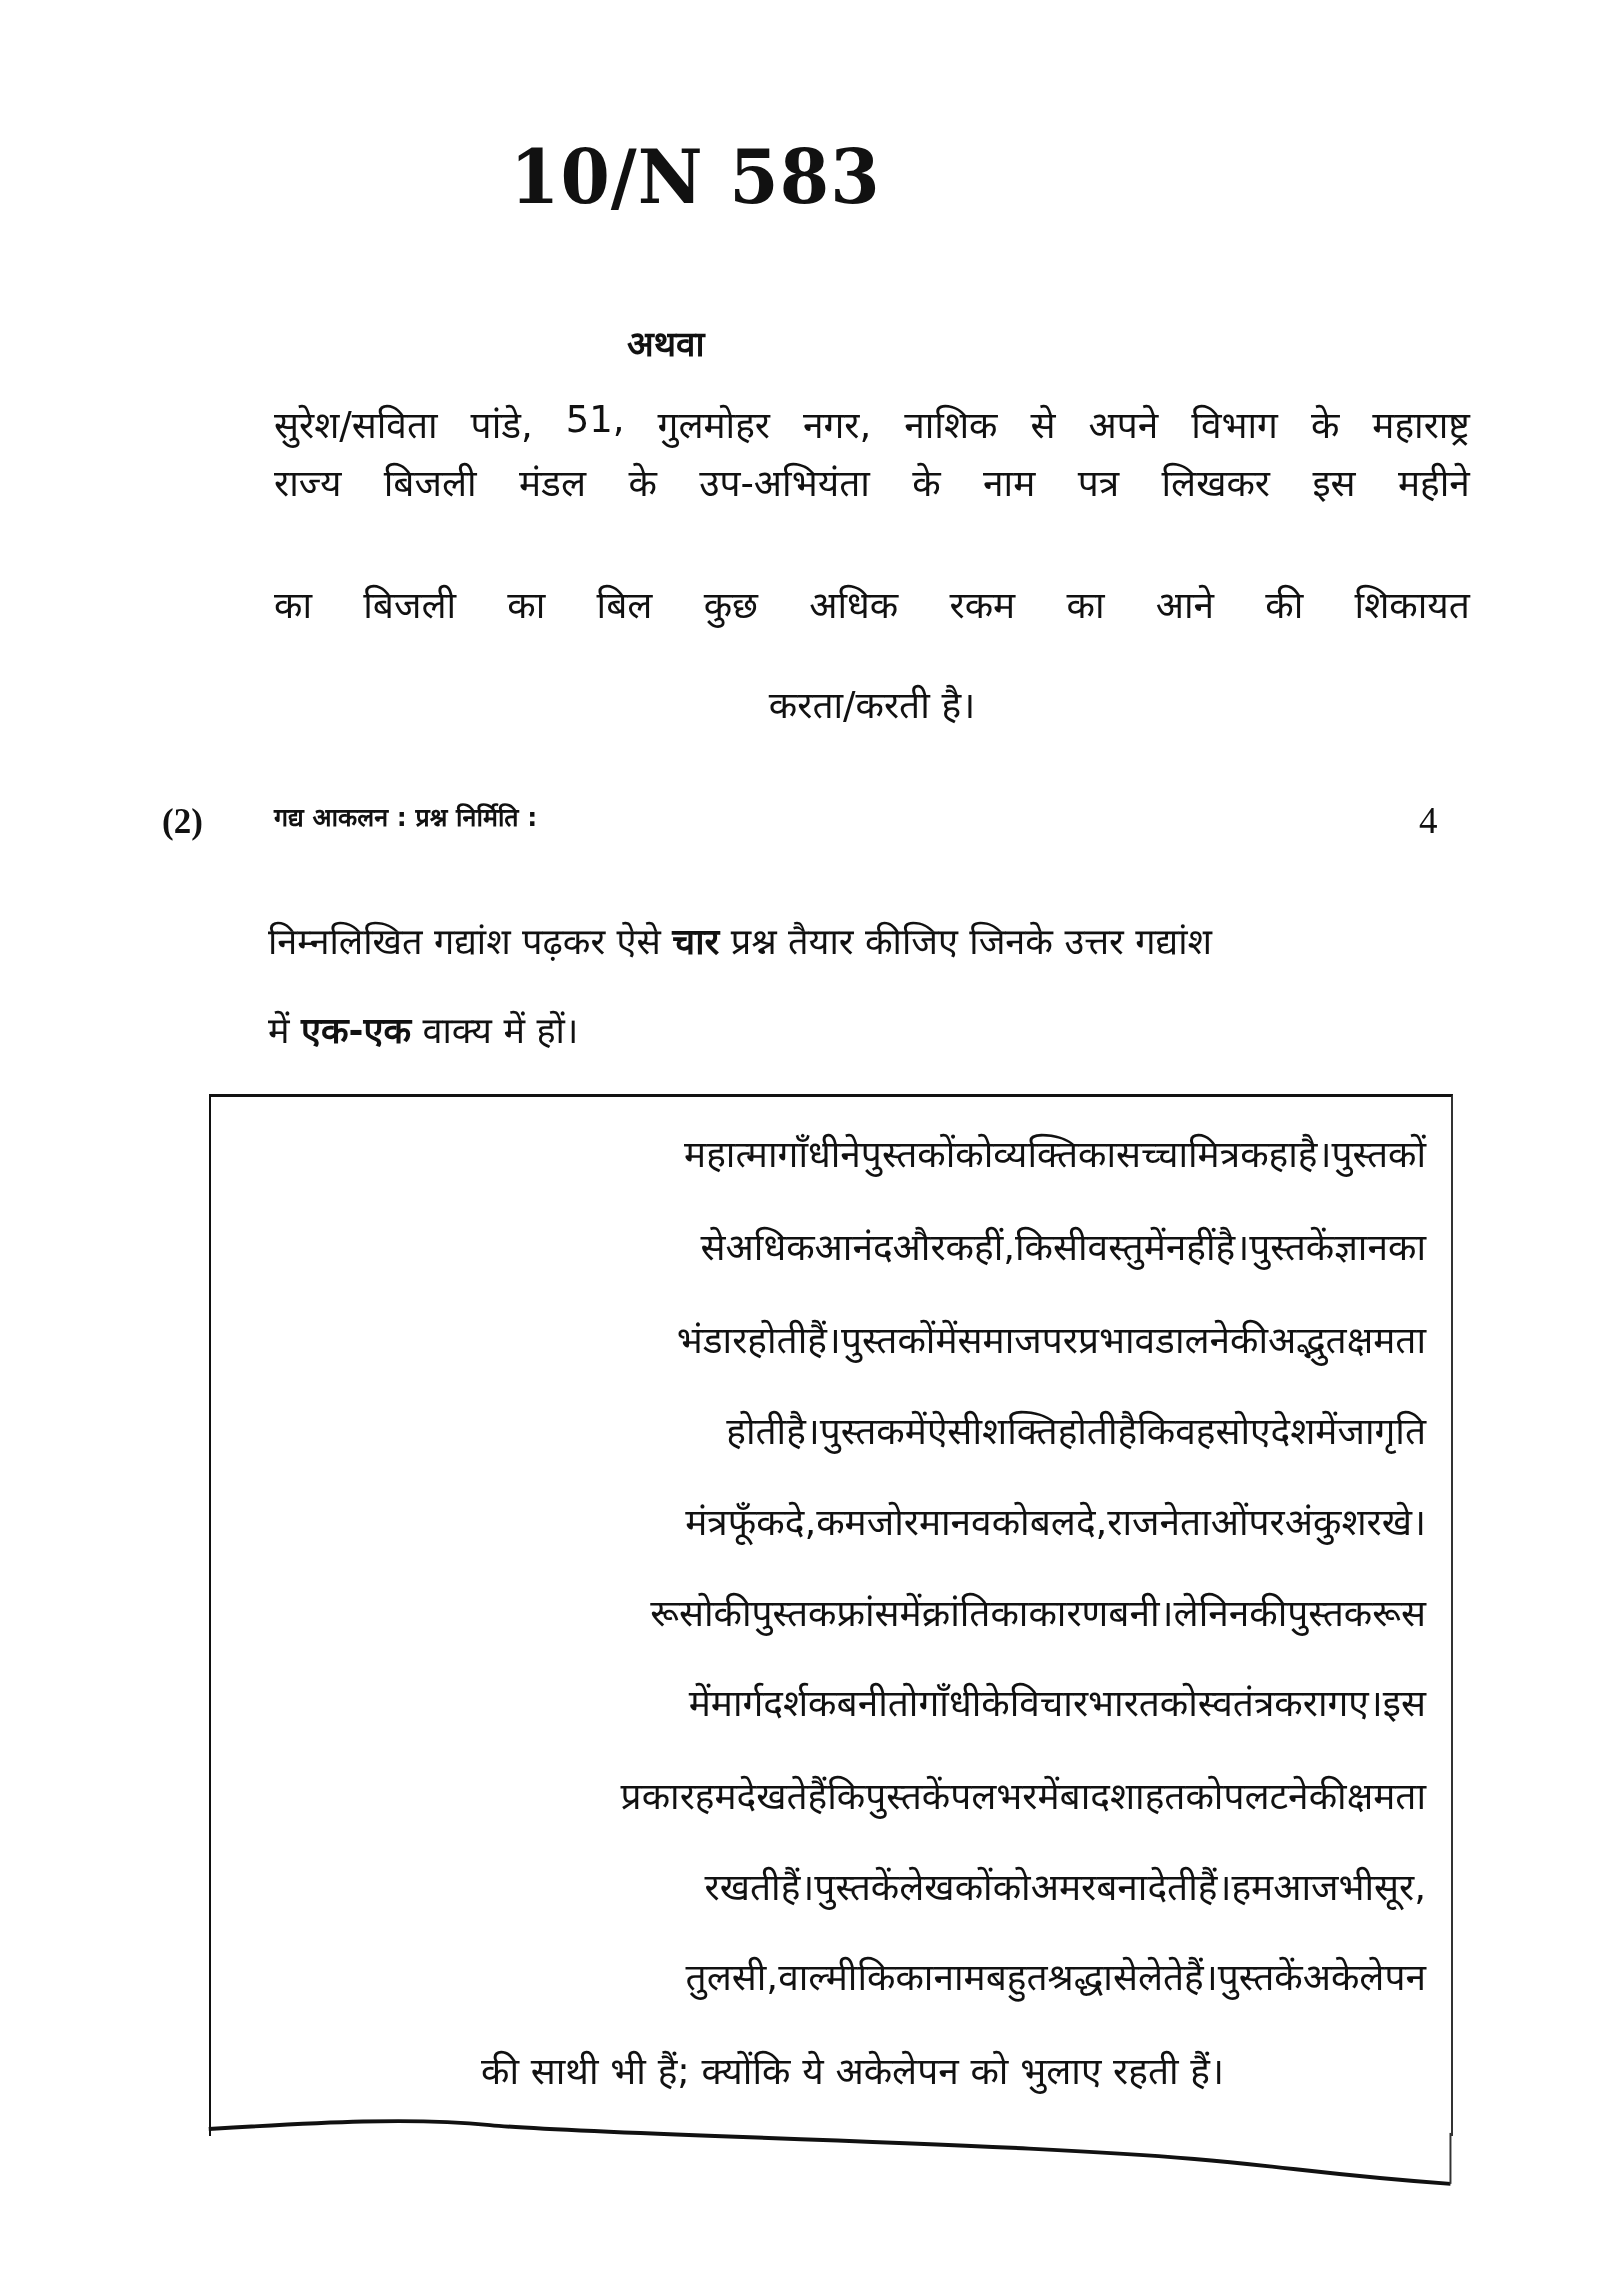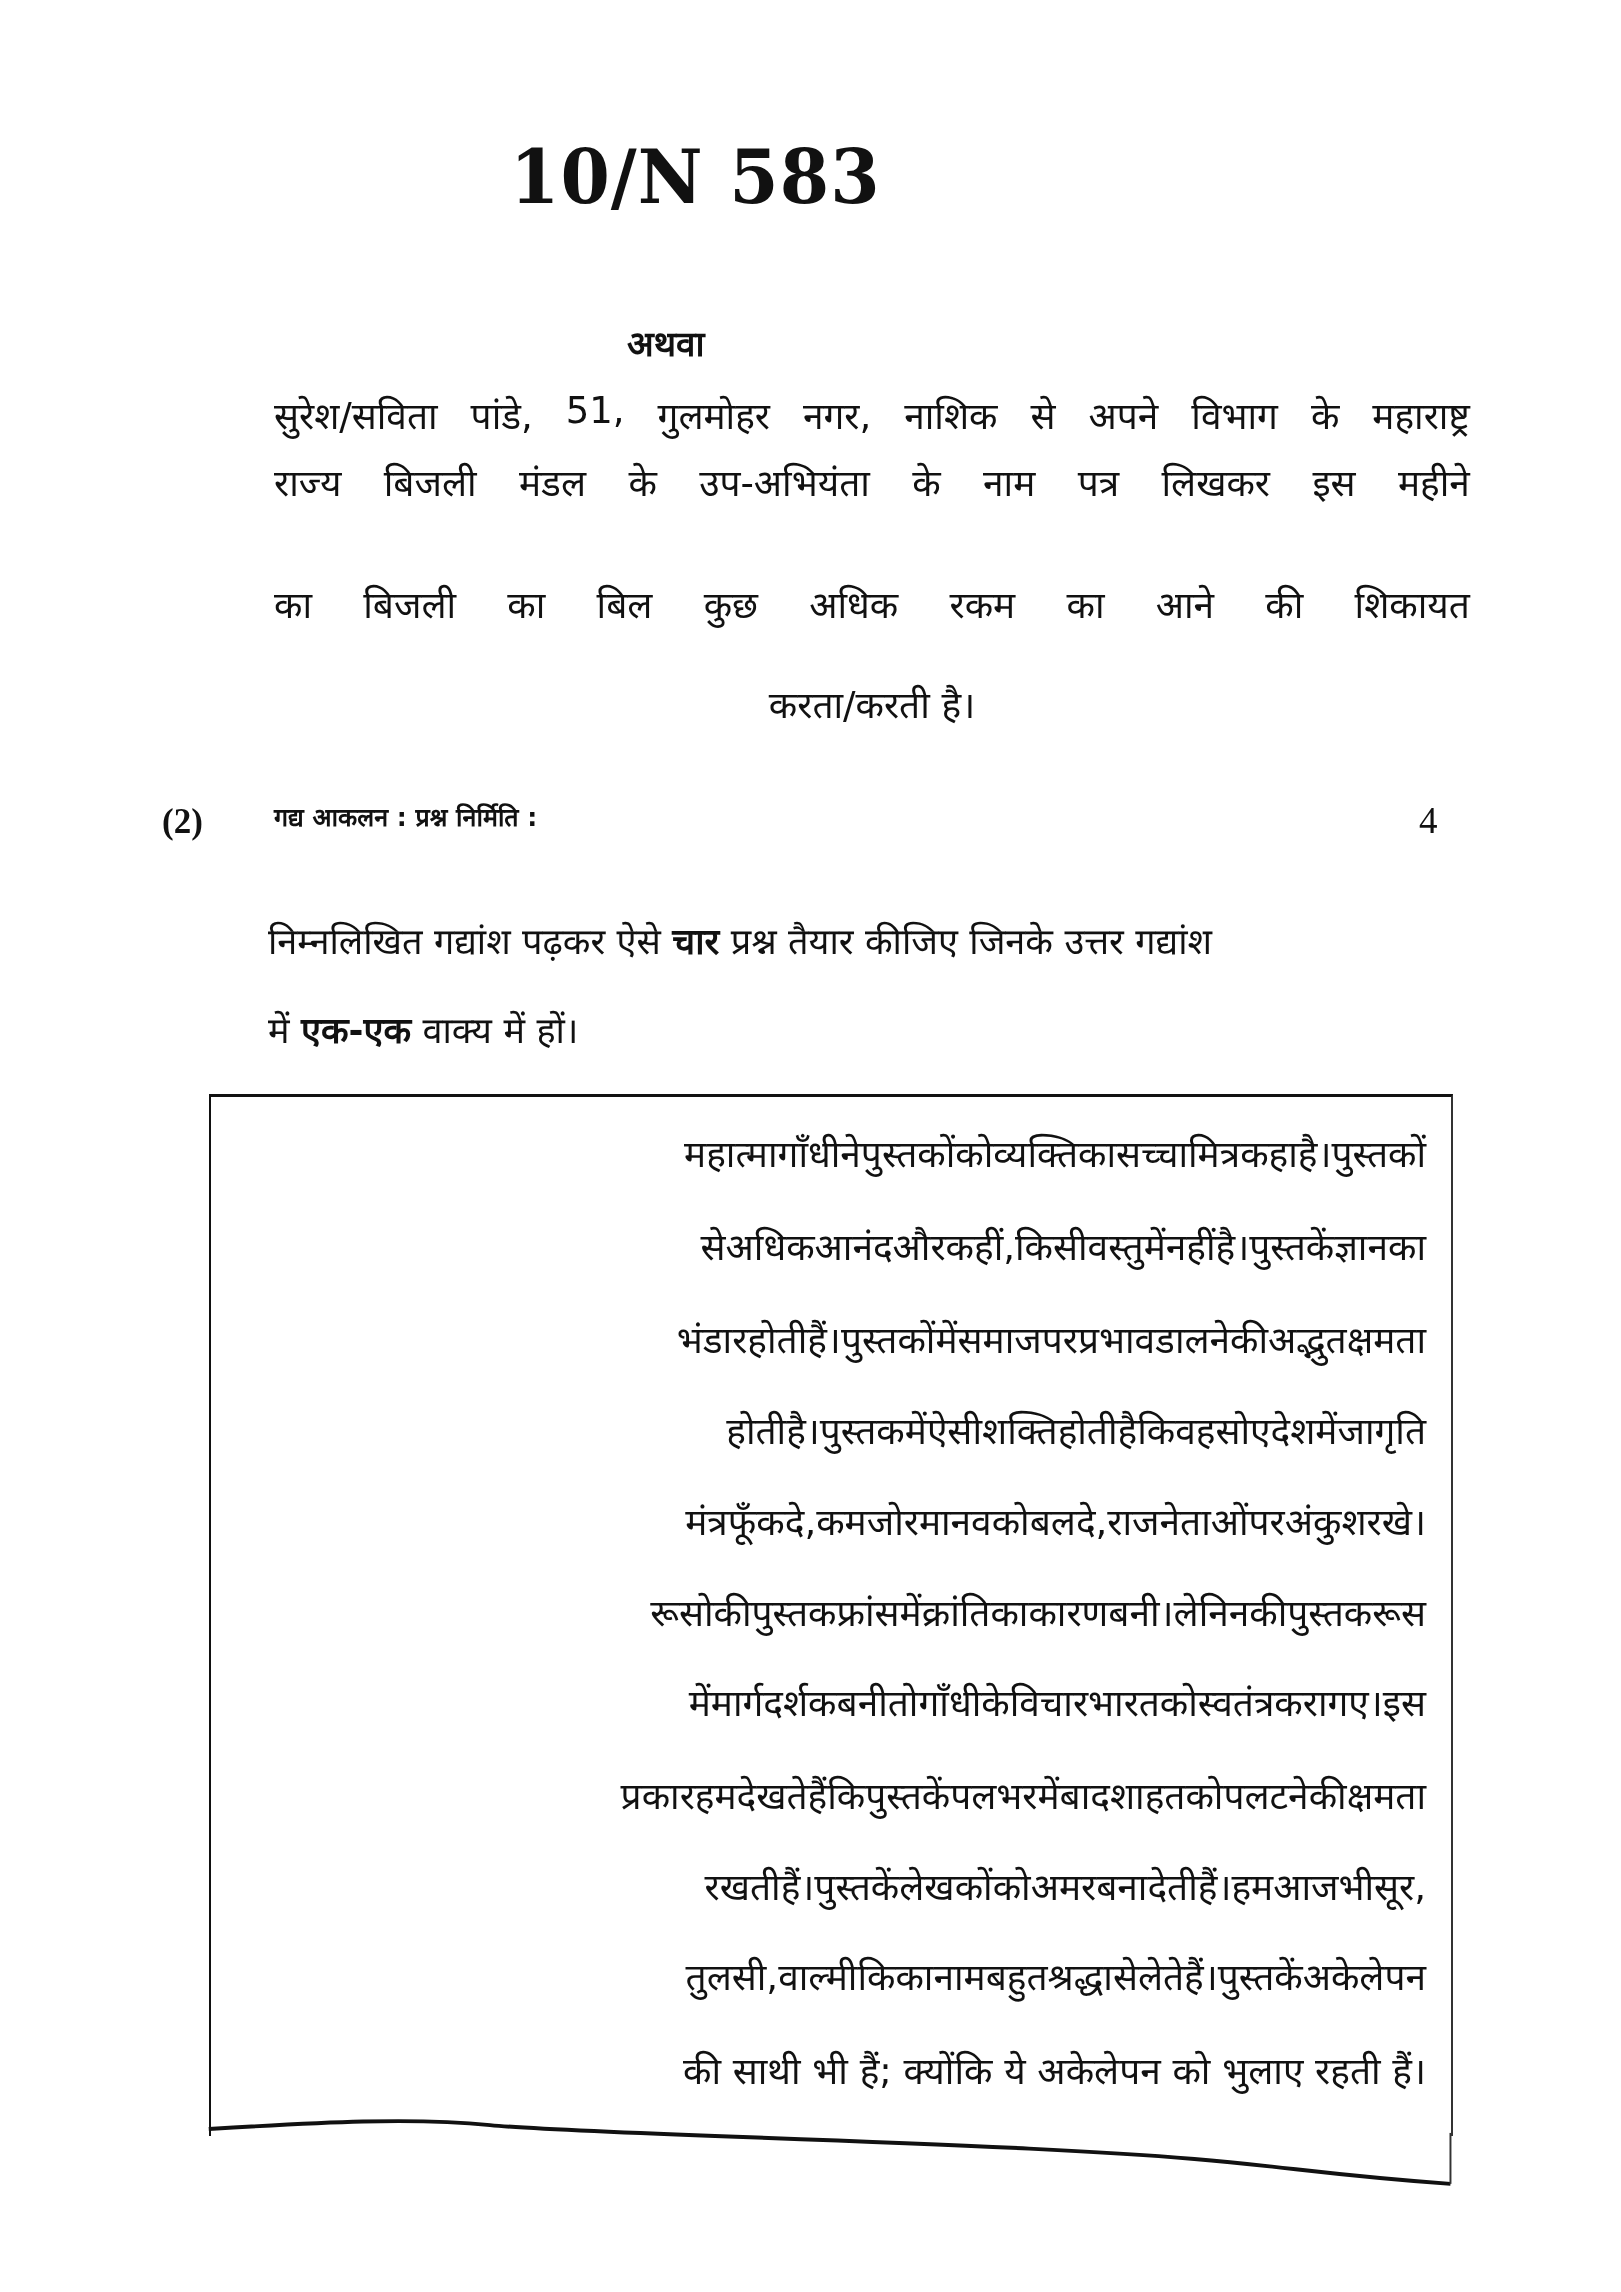--- a/index.html
+++ b/index.html
@@ -10,30 +10,30 @@
   .para-line { font-size: 37px; left: 274px; width: 1196px; display: flex; justify-content: space-between; }
   .para-line.last { justify-content: center; gap: 17.6px; }
   .qnum { left: 162px; top: 802px; font-family: "Liberation Serif", serif; font-weight: bold; font-size: 35px; }
   .qhead { left: 274px; top: 799px; font-size: 25px; font-weight: bold; }
   .qmarks { left: 1419px; top: 799px; font-family: "Liberation Serif", serif; font-size: 37px; }
   .instr { font-size: 36px; left: 268px; width: 1196px; }
   .instr b { font-weight: bold; }
   .box { position: absolute; left: 209px; top: 1094px; width: 1240px; height: 1039px; border-left: 2.9px solid #111; border-top: 3.9px solid #111; border-right: 2px solid #333; }
   .box-bottom { position: absolute; left: 0; top: 0; }
   .pline { font-size: 37px; left: 279px; width: 1147px; display: flex; justify-content: flex-end; }
-  .pline.last { justify-content: flex-end; gap: 21.6px; }
+  .pline.last { justify-content: center; gap: 21.6px; }
 </style>
 </head>
 <body>
 
 <div class="abs title">10/N 583</div>
 
 <div class="abs athva">अथवा</div>
 
-<div class="abs para-line" style="top:389px">
+<div class="abs para-line" style="top:398px">
     <span>सुरेश/सविता</span>
     <span>पांडे,</span>
     <span>51,</span>
     <span>गुलमोहर</span>
     <span>नगर,</span>
     <span>नाशिक</span>
     <span>से</span>
     <span>अपने</span>
     <span>विभाग</span>
     <span>के</span>

